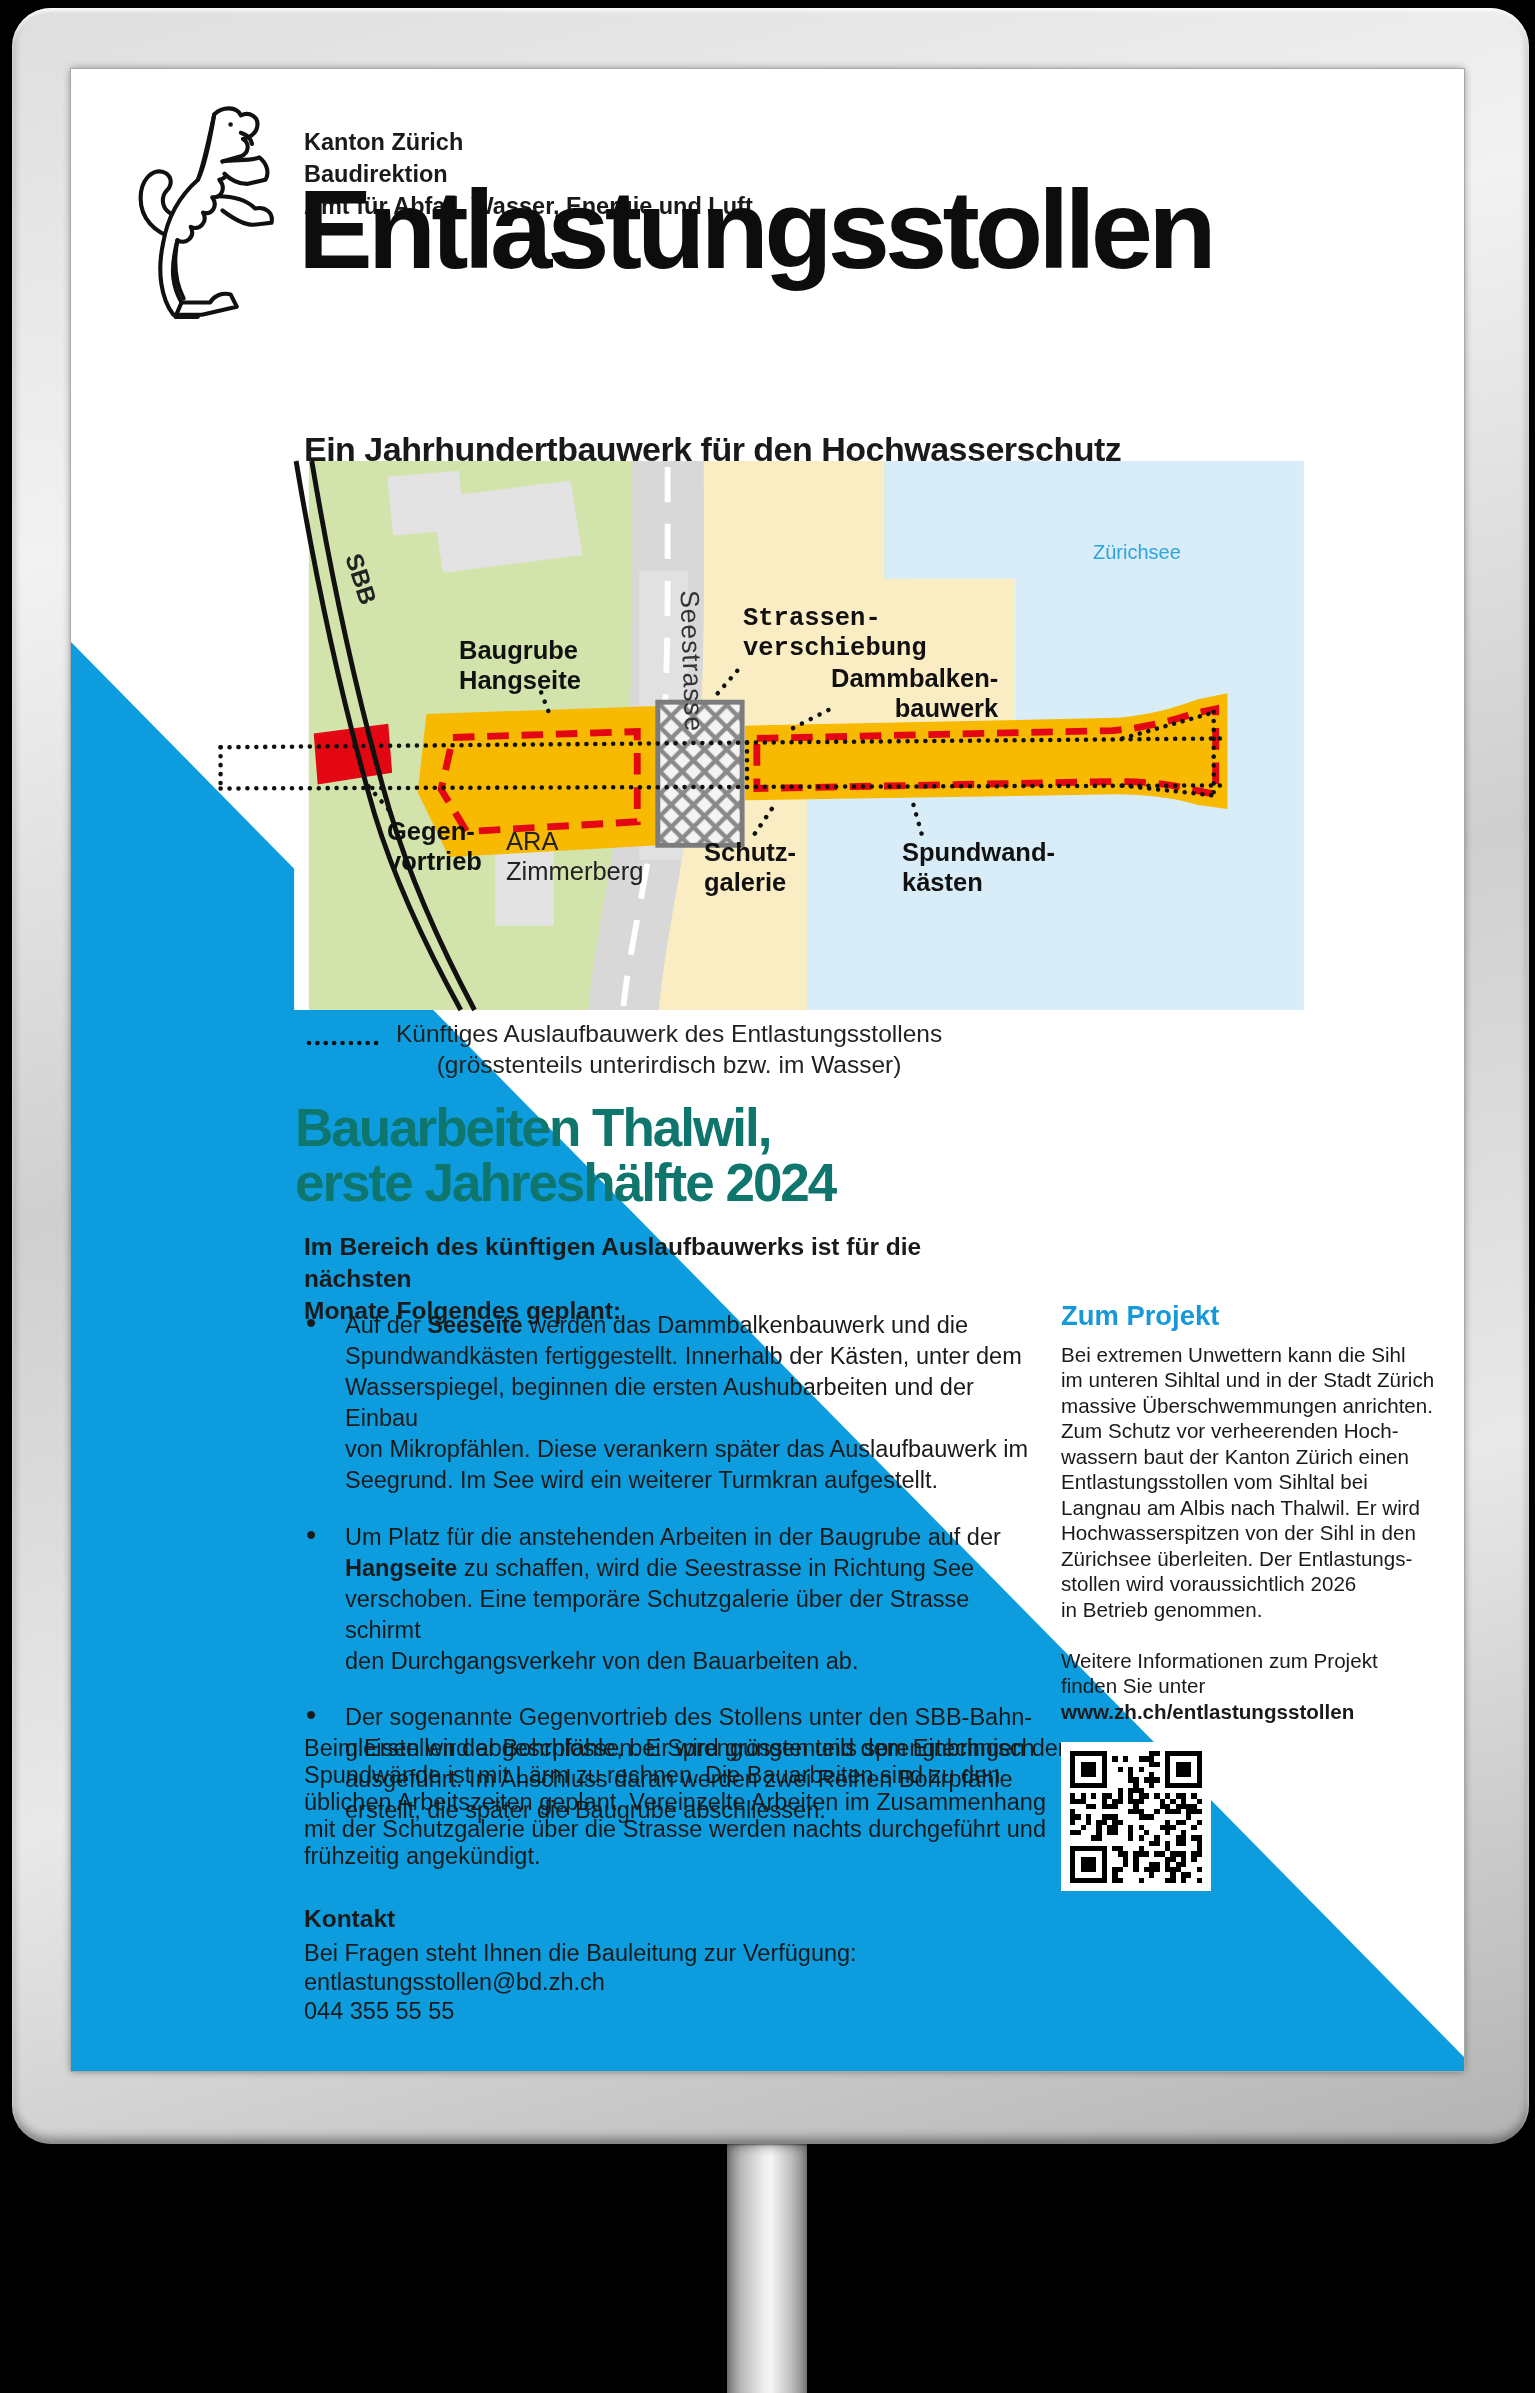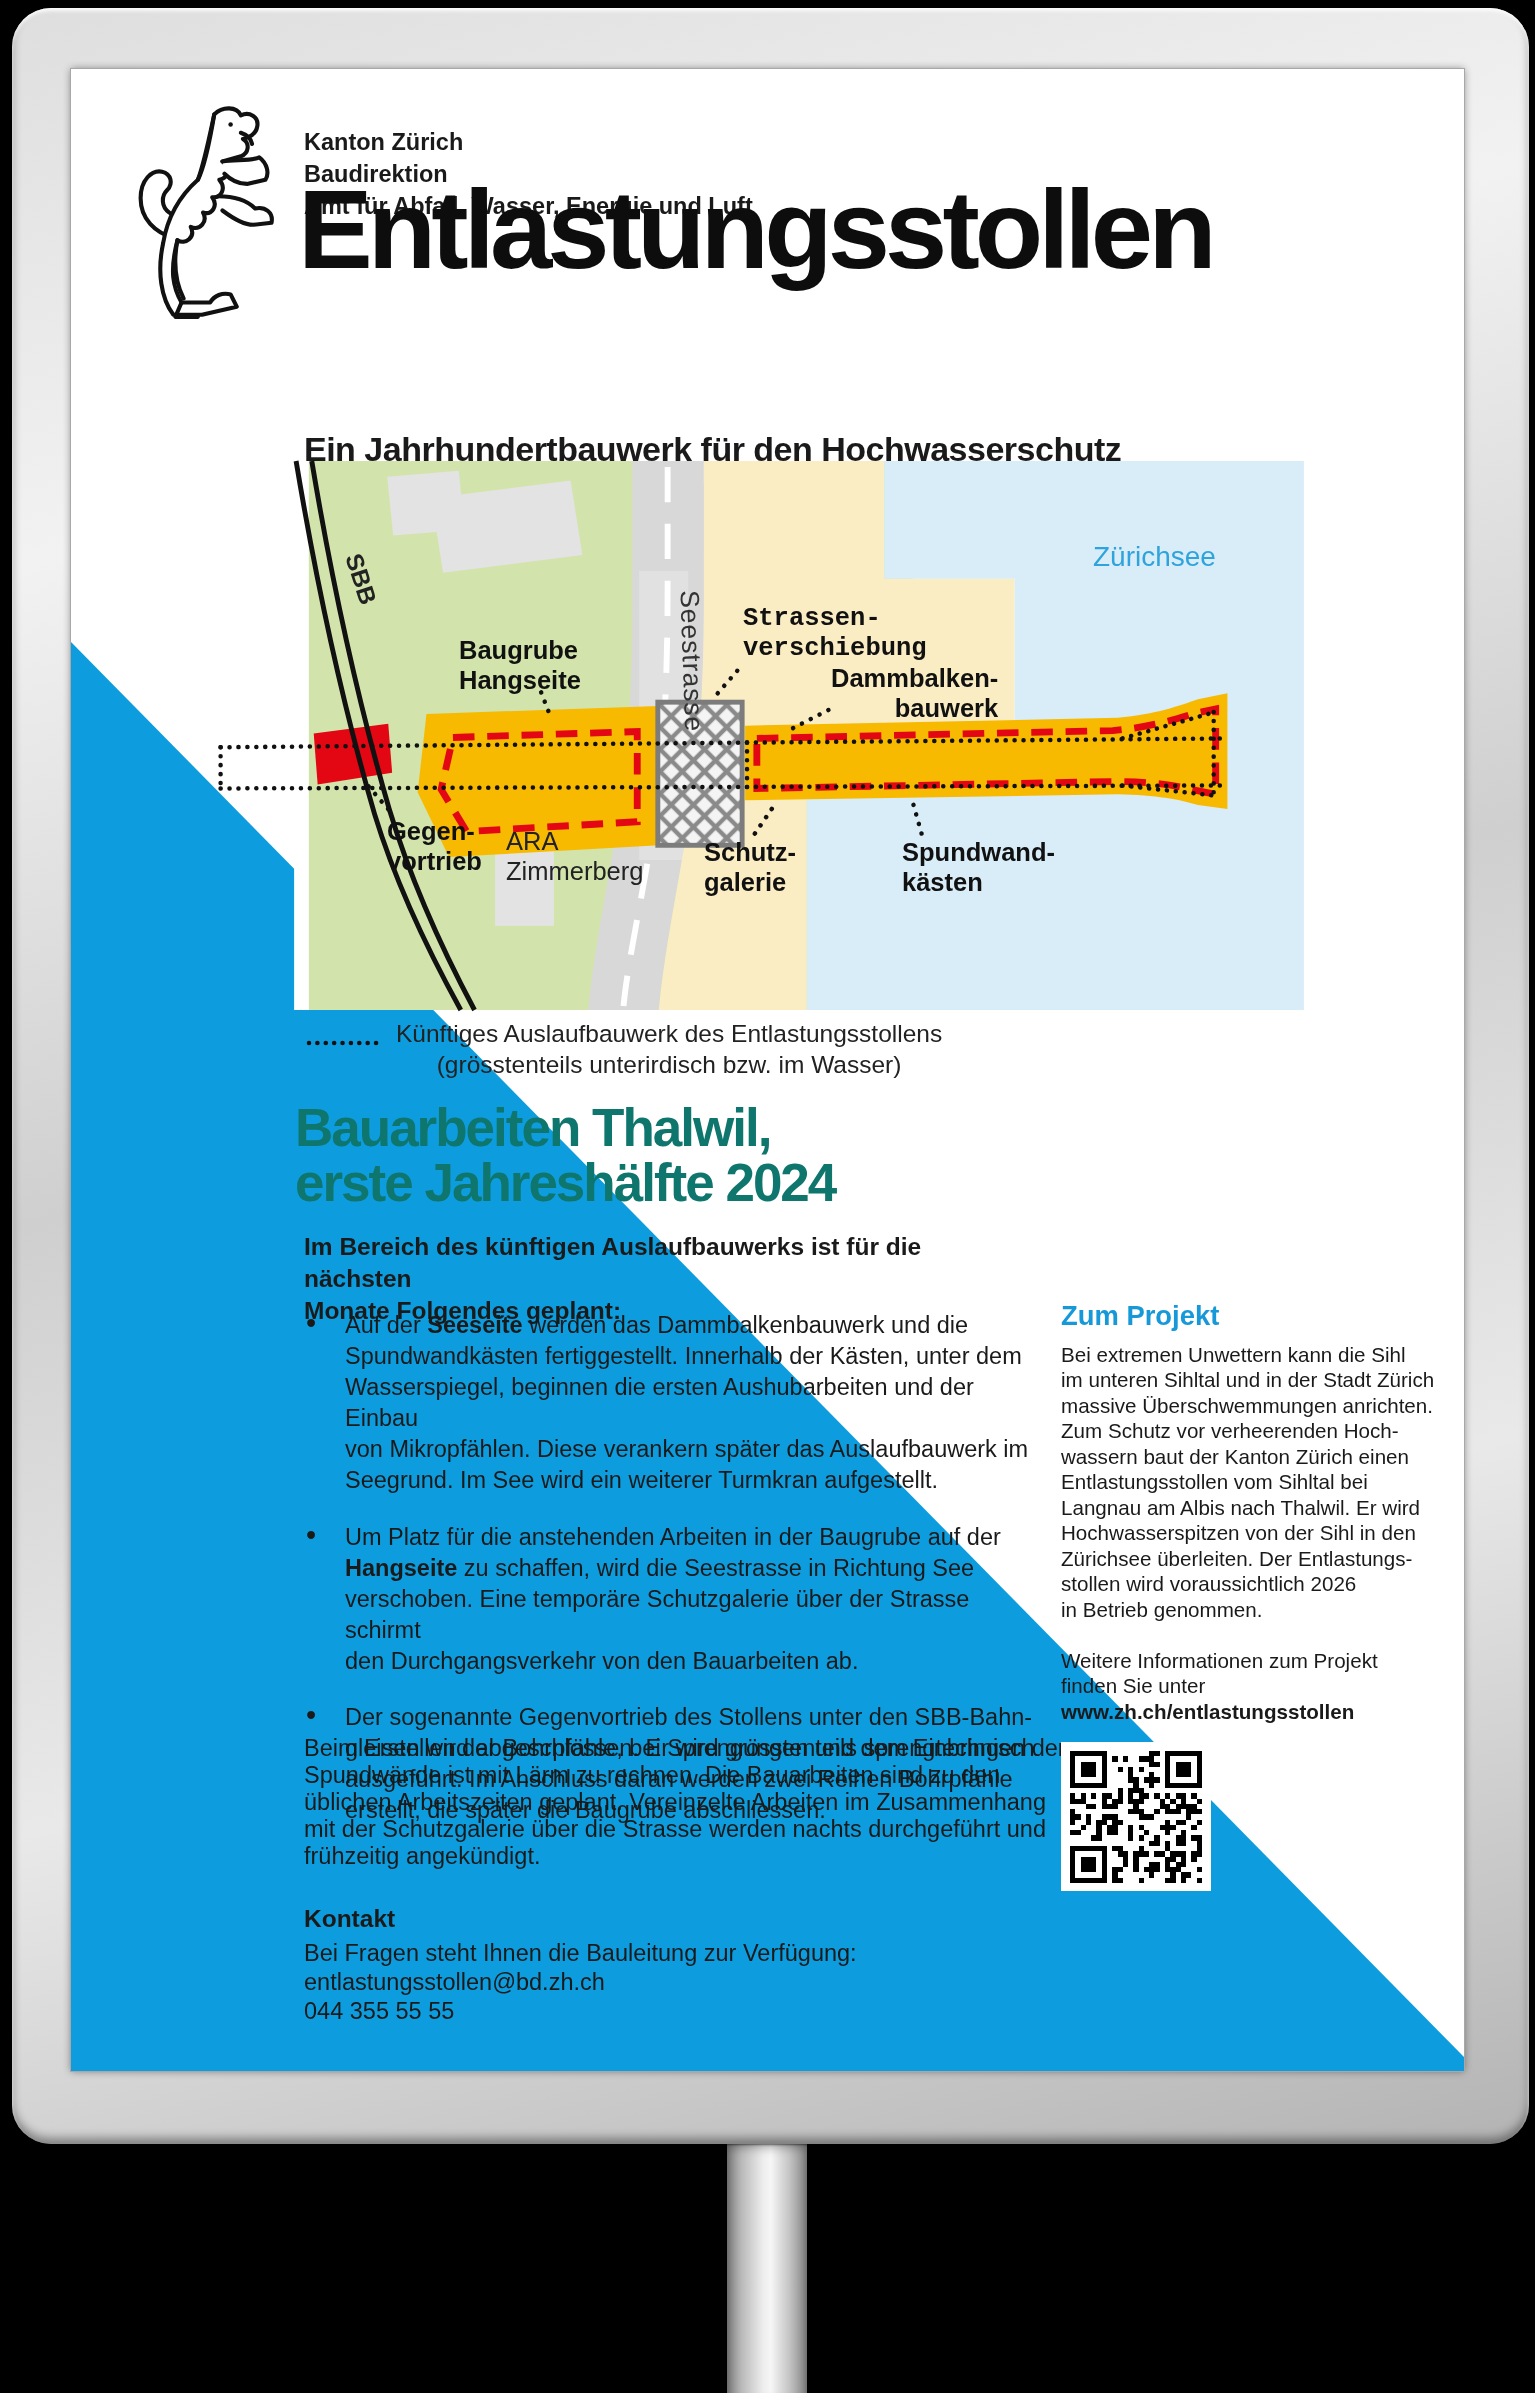--- a/index.html
+++ b/index.html
@@ -34,21 +34,21 @@
   .lion{position:absolute;left:45px;top:29px;width:174px;height:225px;}
   .agency{position:absolute;left:233px;top:57px;font-weight:bold;font-size:23.5px;line-height:32px;white-space:pre-line;}
   .headline{position:absolute;left:227px;top:110px;font-weight:bold;font-size:112px;line-height:102px;letter-spacing:-4.9px;color:#0d0d0d;}
   .headline div{white-space:nowrap;}
   .subtitle{position:absolute;left:233px;top:361px;font-weight:bold;font-size:34px;letter-spacing:-0.5px;white-space:nowrap;}
   
   .map{position:absolute;left:223px;top:392px;width:1010px;height:549px;}
   .map svg{position:absolute;left:0;top:0;overflow:visible;}
   .maplabel{position:absolute;font-weight:bold;font-size:25.5px;line-height:30px;white-space:pre-line;color:#111;}
   .maplabel.plain{font-weight:normal;color:#222;}
-  .lake-label{position:absolute;font-size:28px;color:var(--zuerichsee-blue,#2ea3dc);}
+  .lake-label{position:absolute;font-size:20px;color:var(--zuerichsee-blue,#2ea3dc);}
   
   .legend-swatch{position:absolute;left:235px;top:970px;}
   .legend-text{position:absolute;left:325px;top:949px;font-size:24.5px;line-height:31px;white-space:pre-line;color:#222;text-align:center;}
   
   .section-head{position:absolute;left:224px;top:1031px;font-weight:bold;font-size:53px;line-height:55px;letter-spacing:-2px;color:#0f766e;white-space:pre-line;}
   .intro{position:absolute;left:233px;top:1162px;width:725px;font-weight:bold;font-size:24.5px;line-height:32px;white-space:pre-line;}
   .bullets{position:absolute;left:233px;top:1241px;width:745px;list-style:none;margin:0;padding:0;}
   .bullets li{position:relative;padding-left:41px;font-size:23.5px;line-height:31px;margin-bottom:25.5px;white-space:pre-line;}
   .bullets li::before{content:"\2022";position:absolute;left:2px;top:-2px;font-size:29px;}
   .bullets .b{font-weight:bold;}

